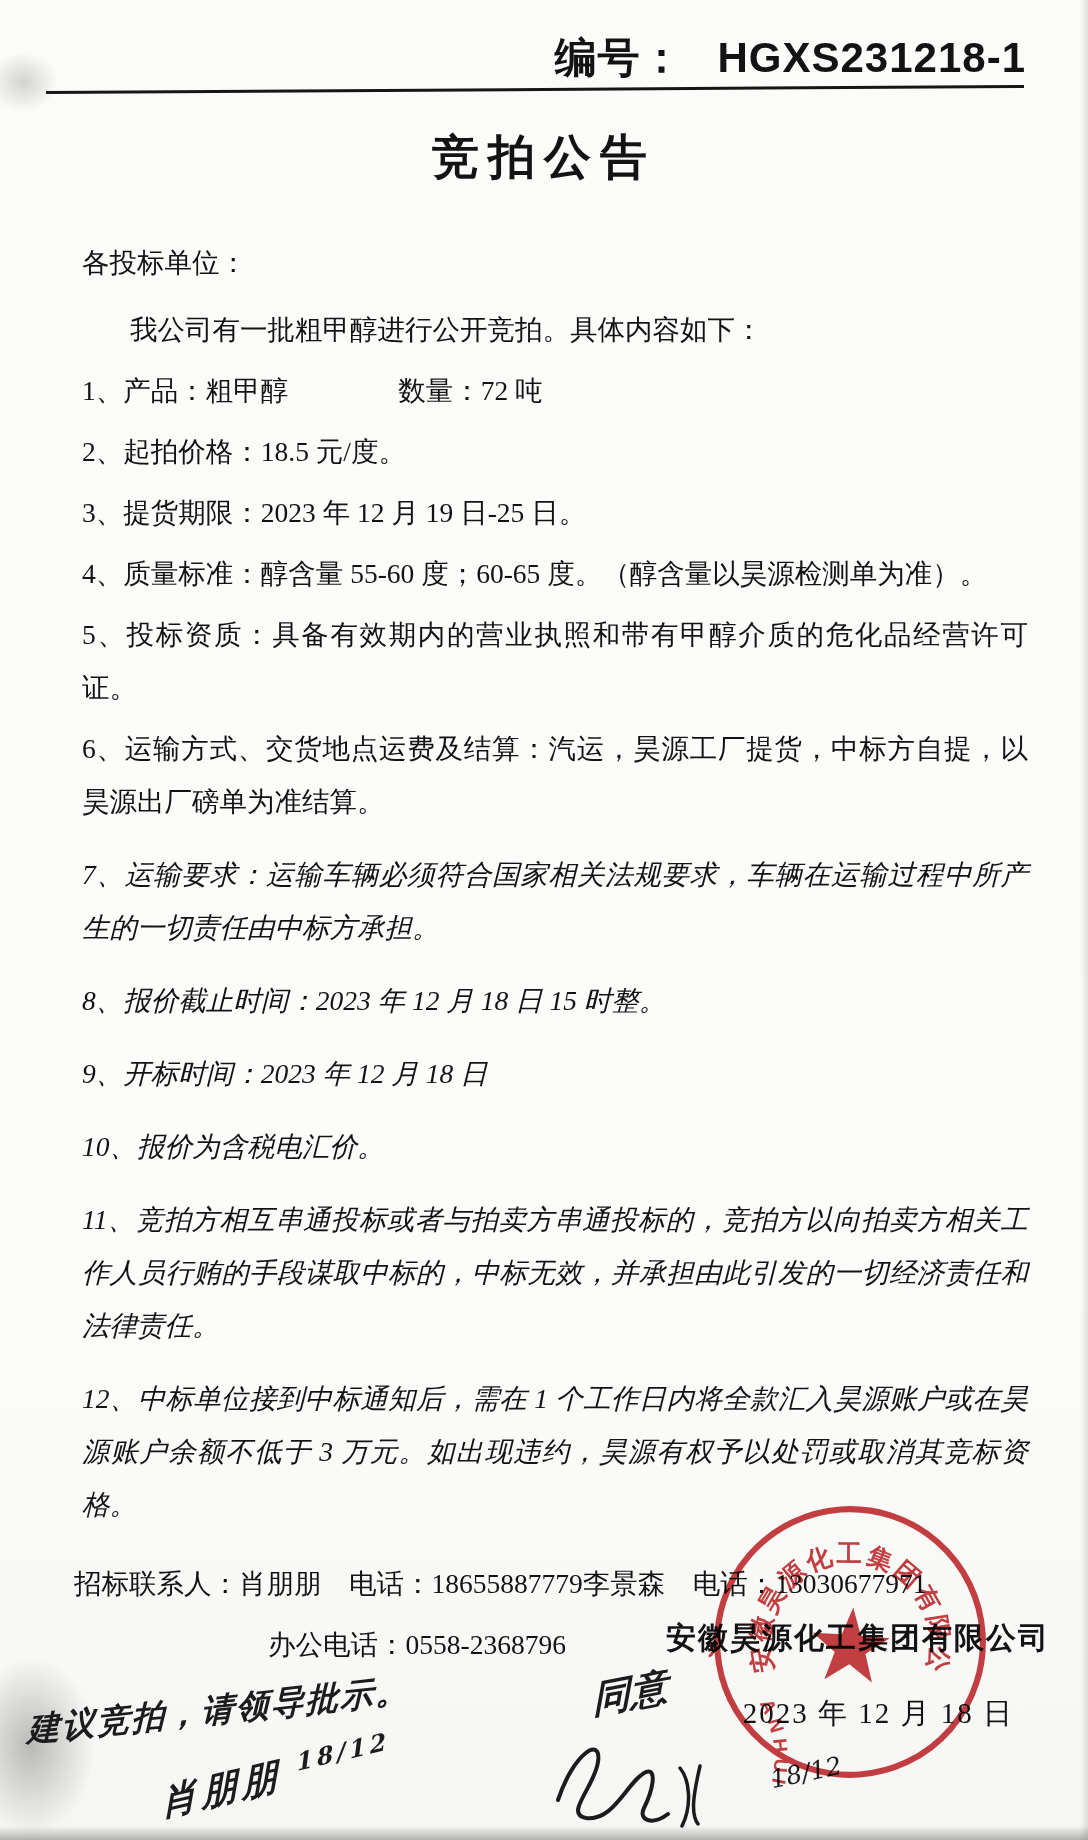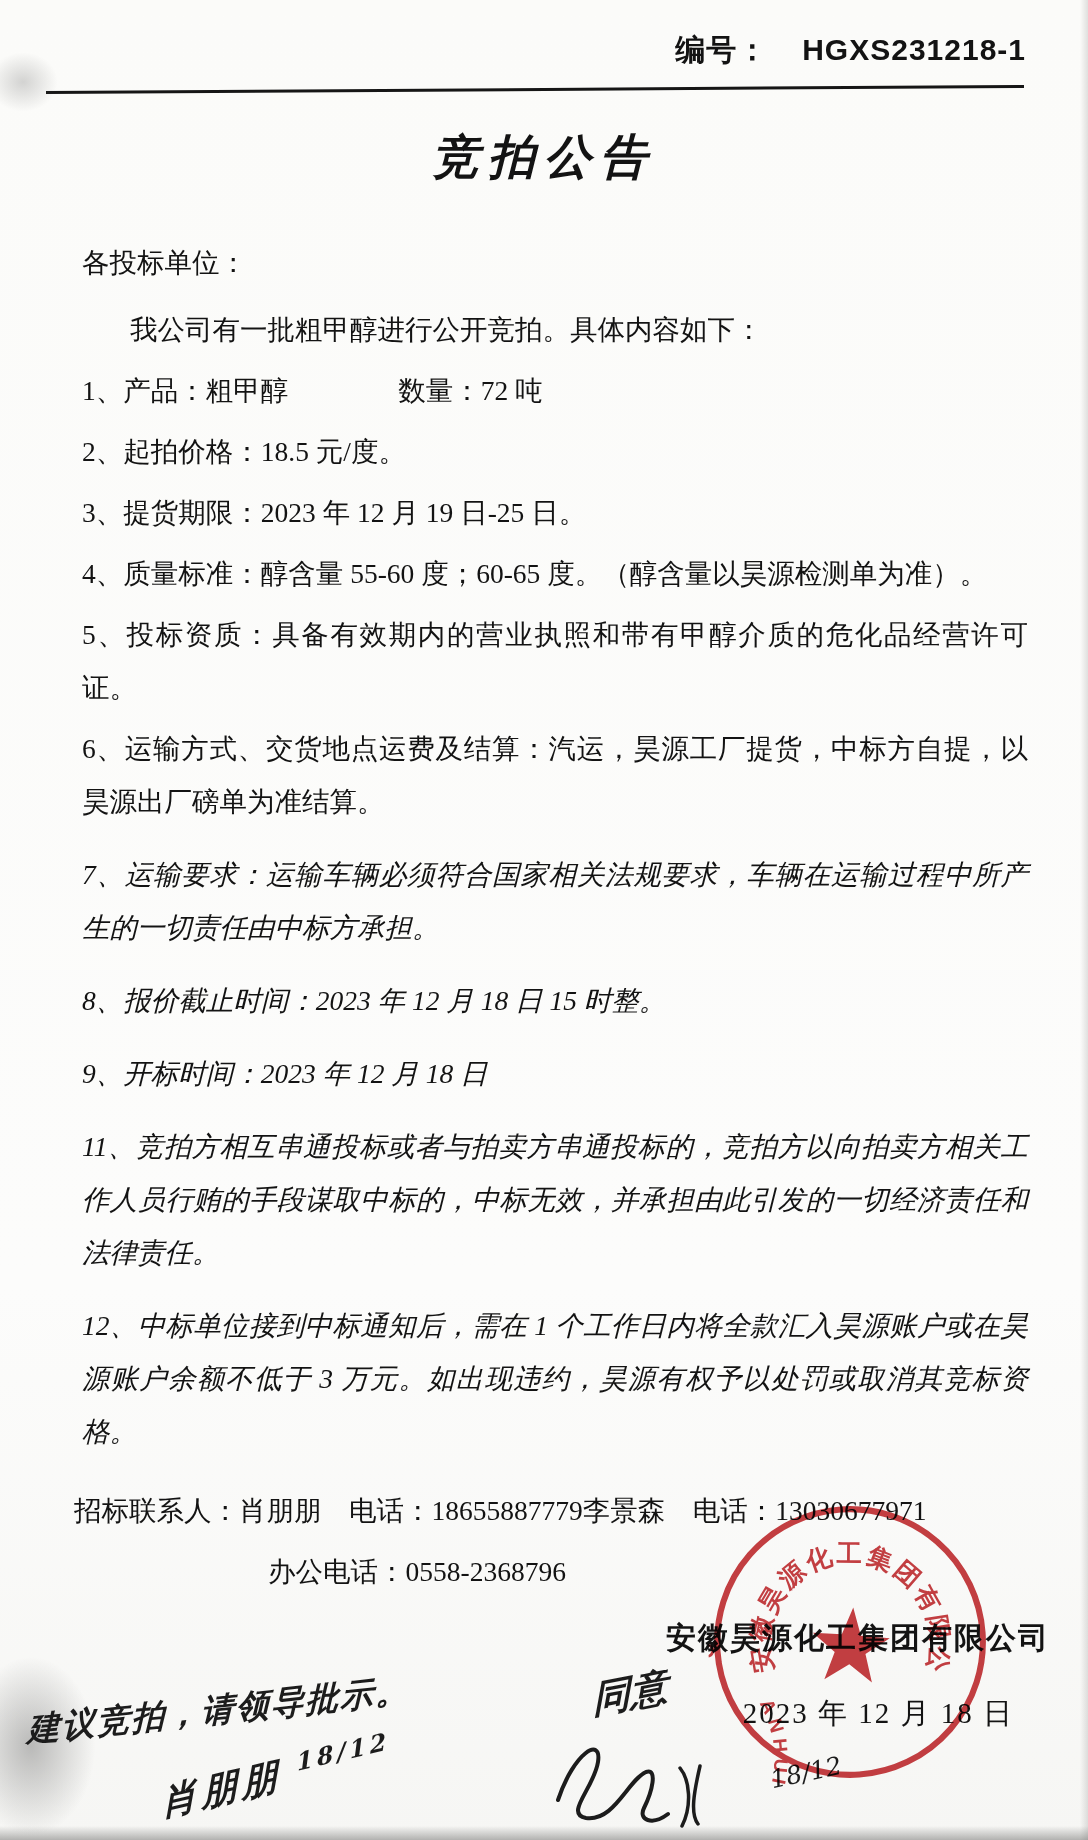--- a/index.html
+++ b/index.html
@@ -6,30 +6,30 @@
   body{background:#d8d8d6;font-family:"Liberation Serif","DejaVu Serif",serif;}
   .page{
     position:relative;width:1088px;height:1840px;margin:0 auto;
     background:linear-gradient(180deg,#fbfbf9 0%,#fcfcfb 70%,#f6f6f4 100%);
     overflow:hidden;color:#131313;
   }
   
   .doc-number{
     position:absolute;top:30px;right:62px;
     font-family:"Liberation Sans","DejaVu Sans",sans-serif;
-    font-weight:bold;font-size:30px;letter-spacing:1px;white-space:nowrap;
+    font-weight:bold;font-size:42px;letter-spacing:1px;white-space:nowrap;
   }
   .doc-number .num-label{margin-right:34px;}
   .rule{
     position:absolute;top:88px;left:46px;right:64px;height:0;
     border-top:3px solid #161616;transform:rotate(-0.35deg);
   }
   .doc-title{
     position:absolute;top:126px;left:0;width:100%;text-align:center;
-    font-size:47px;font-weight:bold;letter-spacing:9px;font-style:italic;
+    font-size:47px;font-weight:bold;letter-spacing:9px;
   }
   
   .body-block{
     position:absolute;top:228px;left:74px;width:962px;
     font-size:27.5px;line-height:53px;
   }
   .body-block p{margin:8px;text-align:justify;}
   p.salutation{margin-bottom:14px;}
   p.intro{text-indent:48px;}
   p.gap{margin-top:20px;font-style:italic;}
@@ -91,20 +91,21 @@
     <p class="intro">我公司有一批粗甲醇进行公开竞拍。具体内容如下：</p>
     <p>1、产品：粗甲醇　　　　数量：72 吨</p>
     <p>2、起拍价格：18.5 元/度。</p>
     <p>3、提货期限：2023 年 12 月 19 日-25 日。</p>
     <p>4、质量标准：醇含量 55-60 度；60-65 度。（醇含量以昊源检测单为准）。</p>
     <p>5、投标资质：具备有效期内的营业执照和带有甲醇介质的危化品经营许可证。</p>
     <p>6、运输方式、交货地点运费及结算：汽运，昊源工厂提货，中标方自提，以昊源出厂磅单为准结算。</p>
     <p class="gap">7、运输要求：运输车辆必须符合国家相关法规要求，车辆在运输过程中所产生的一切责任由中标方承担。</p>
     <p class="gap">8、报价截止时间：2023 年 12 月 18 日 15 时整。</p>
     <p class="gap">9、开标时间：2023 年 12 月 18 日</p>
+    <p class="gap">10、报价为含税电汇价。</p>
     <p class="gap">11、竞拍方相互串通投标或者与拍卖方串通投标的，竞拍方以向拍卖方相关工作人员行贿的手段谋取中标的，中标无效，并承担由此引发的一切经济责任和法律责任。</p>
     <p class="gap">12、中标单位接到中标通知后，需在 1 个工作日内将全款汇入昊源账户或在昊源账户余额不低于 3 万元。如出现违约，昊源有权予以处罚或取消其竞标资格。</p>
 
     <div class="contact-row">
       <span>招标联系人：肖朋朋　电话：18655887779</span>
       <span>李景森　电话：13030677971</span>
     </div>
     <p class="office-line">办公电话：0558-2368796</p>
   </div>
 

